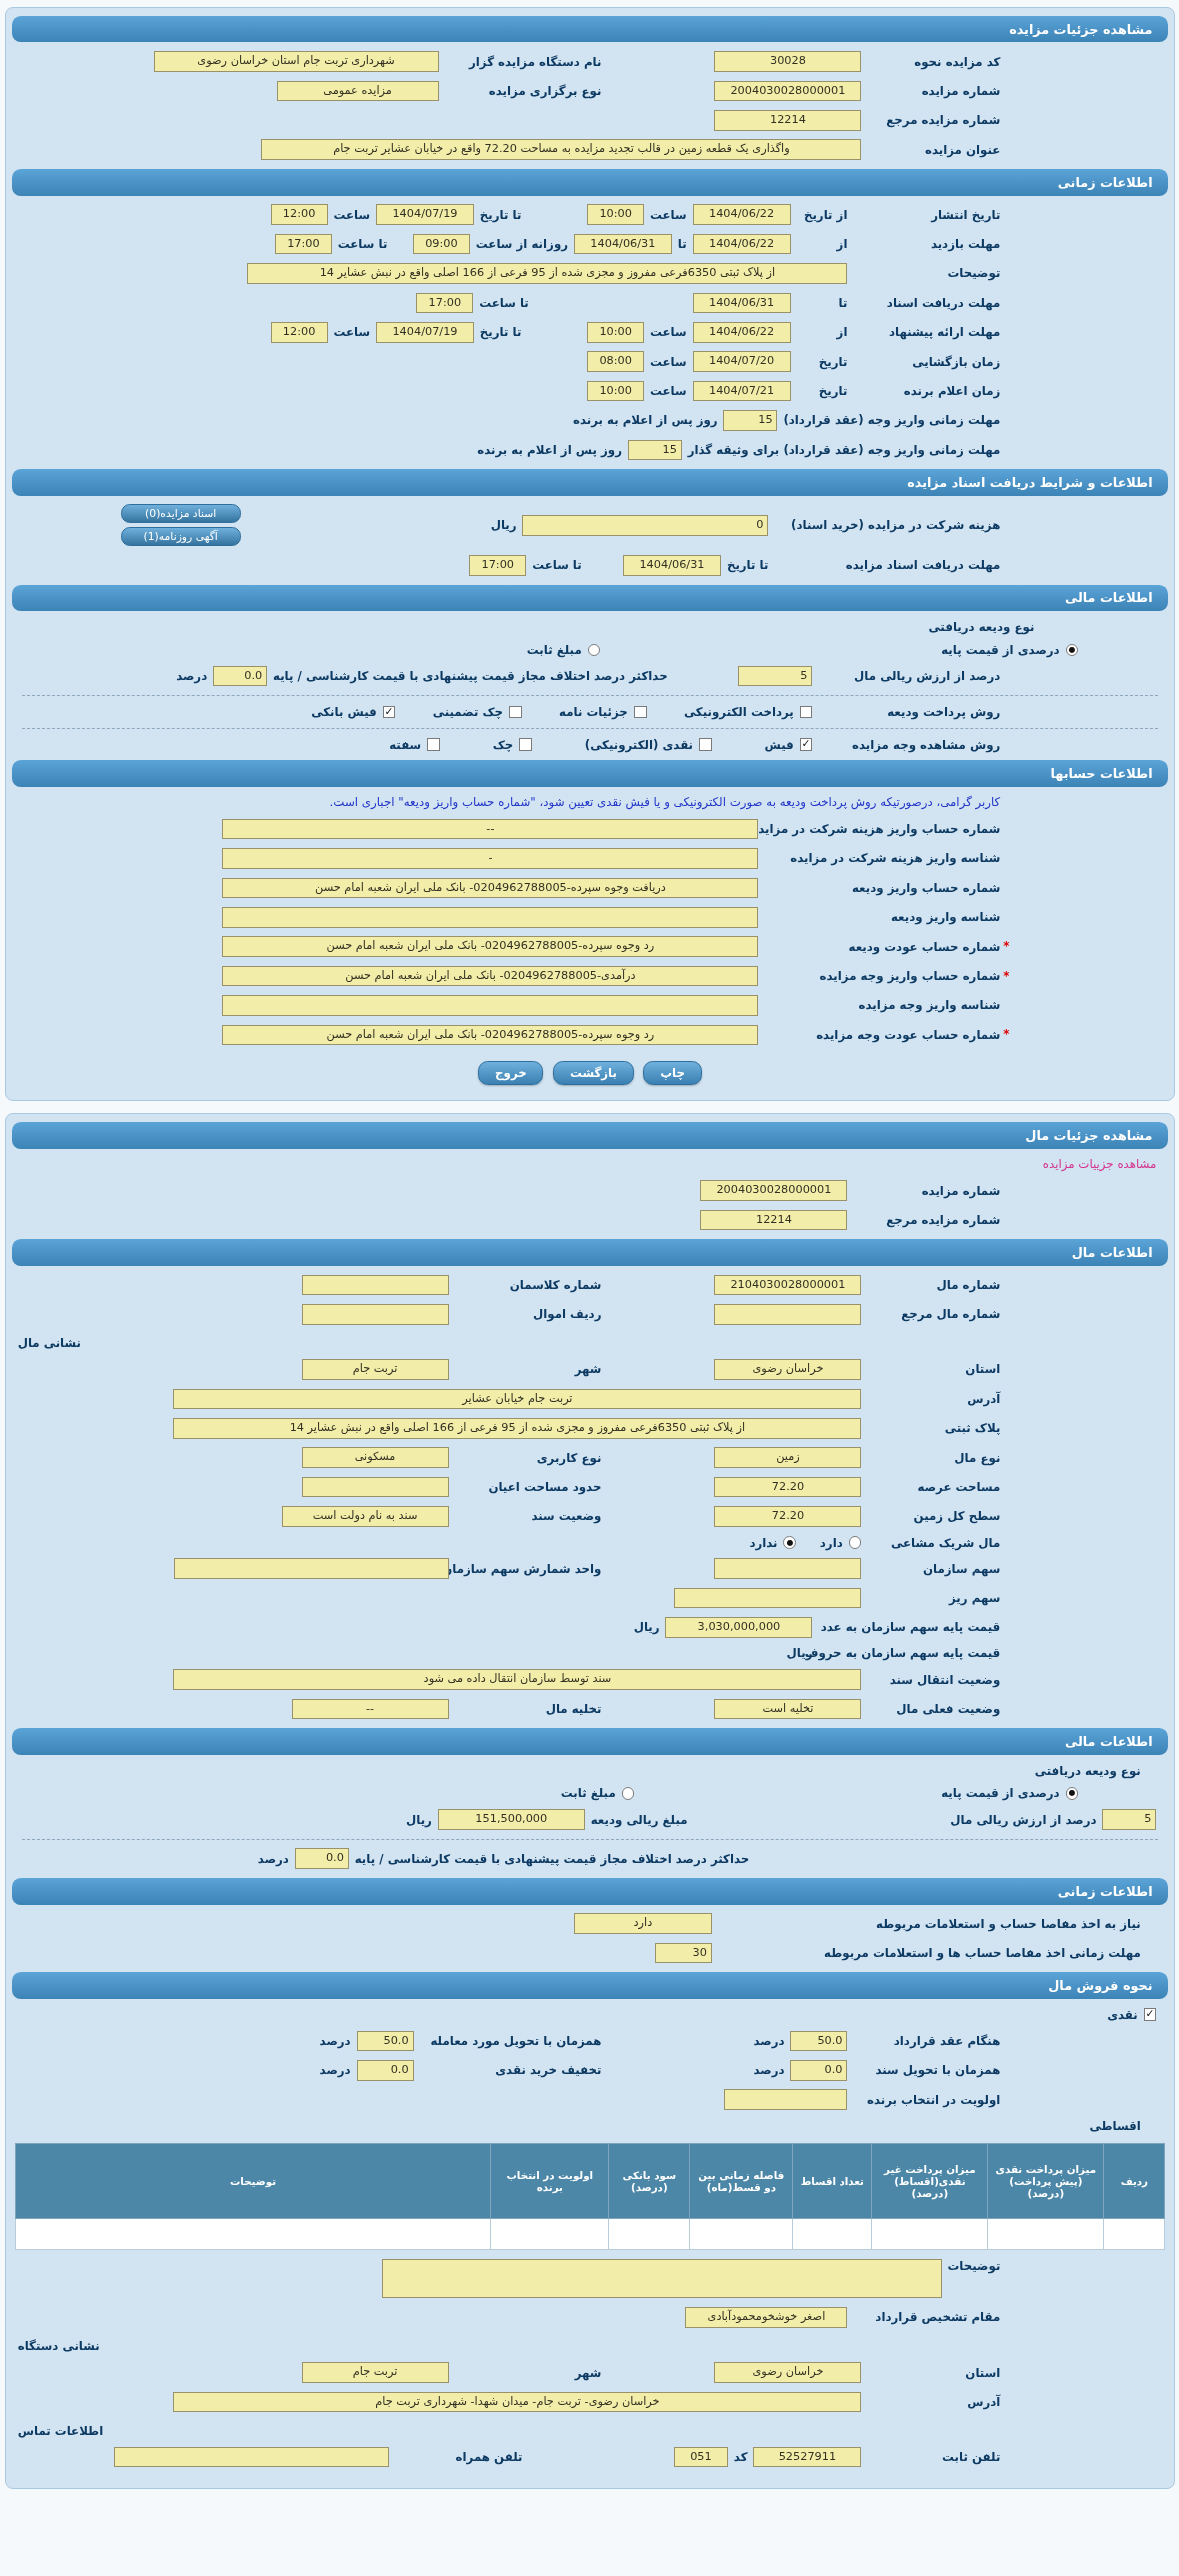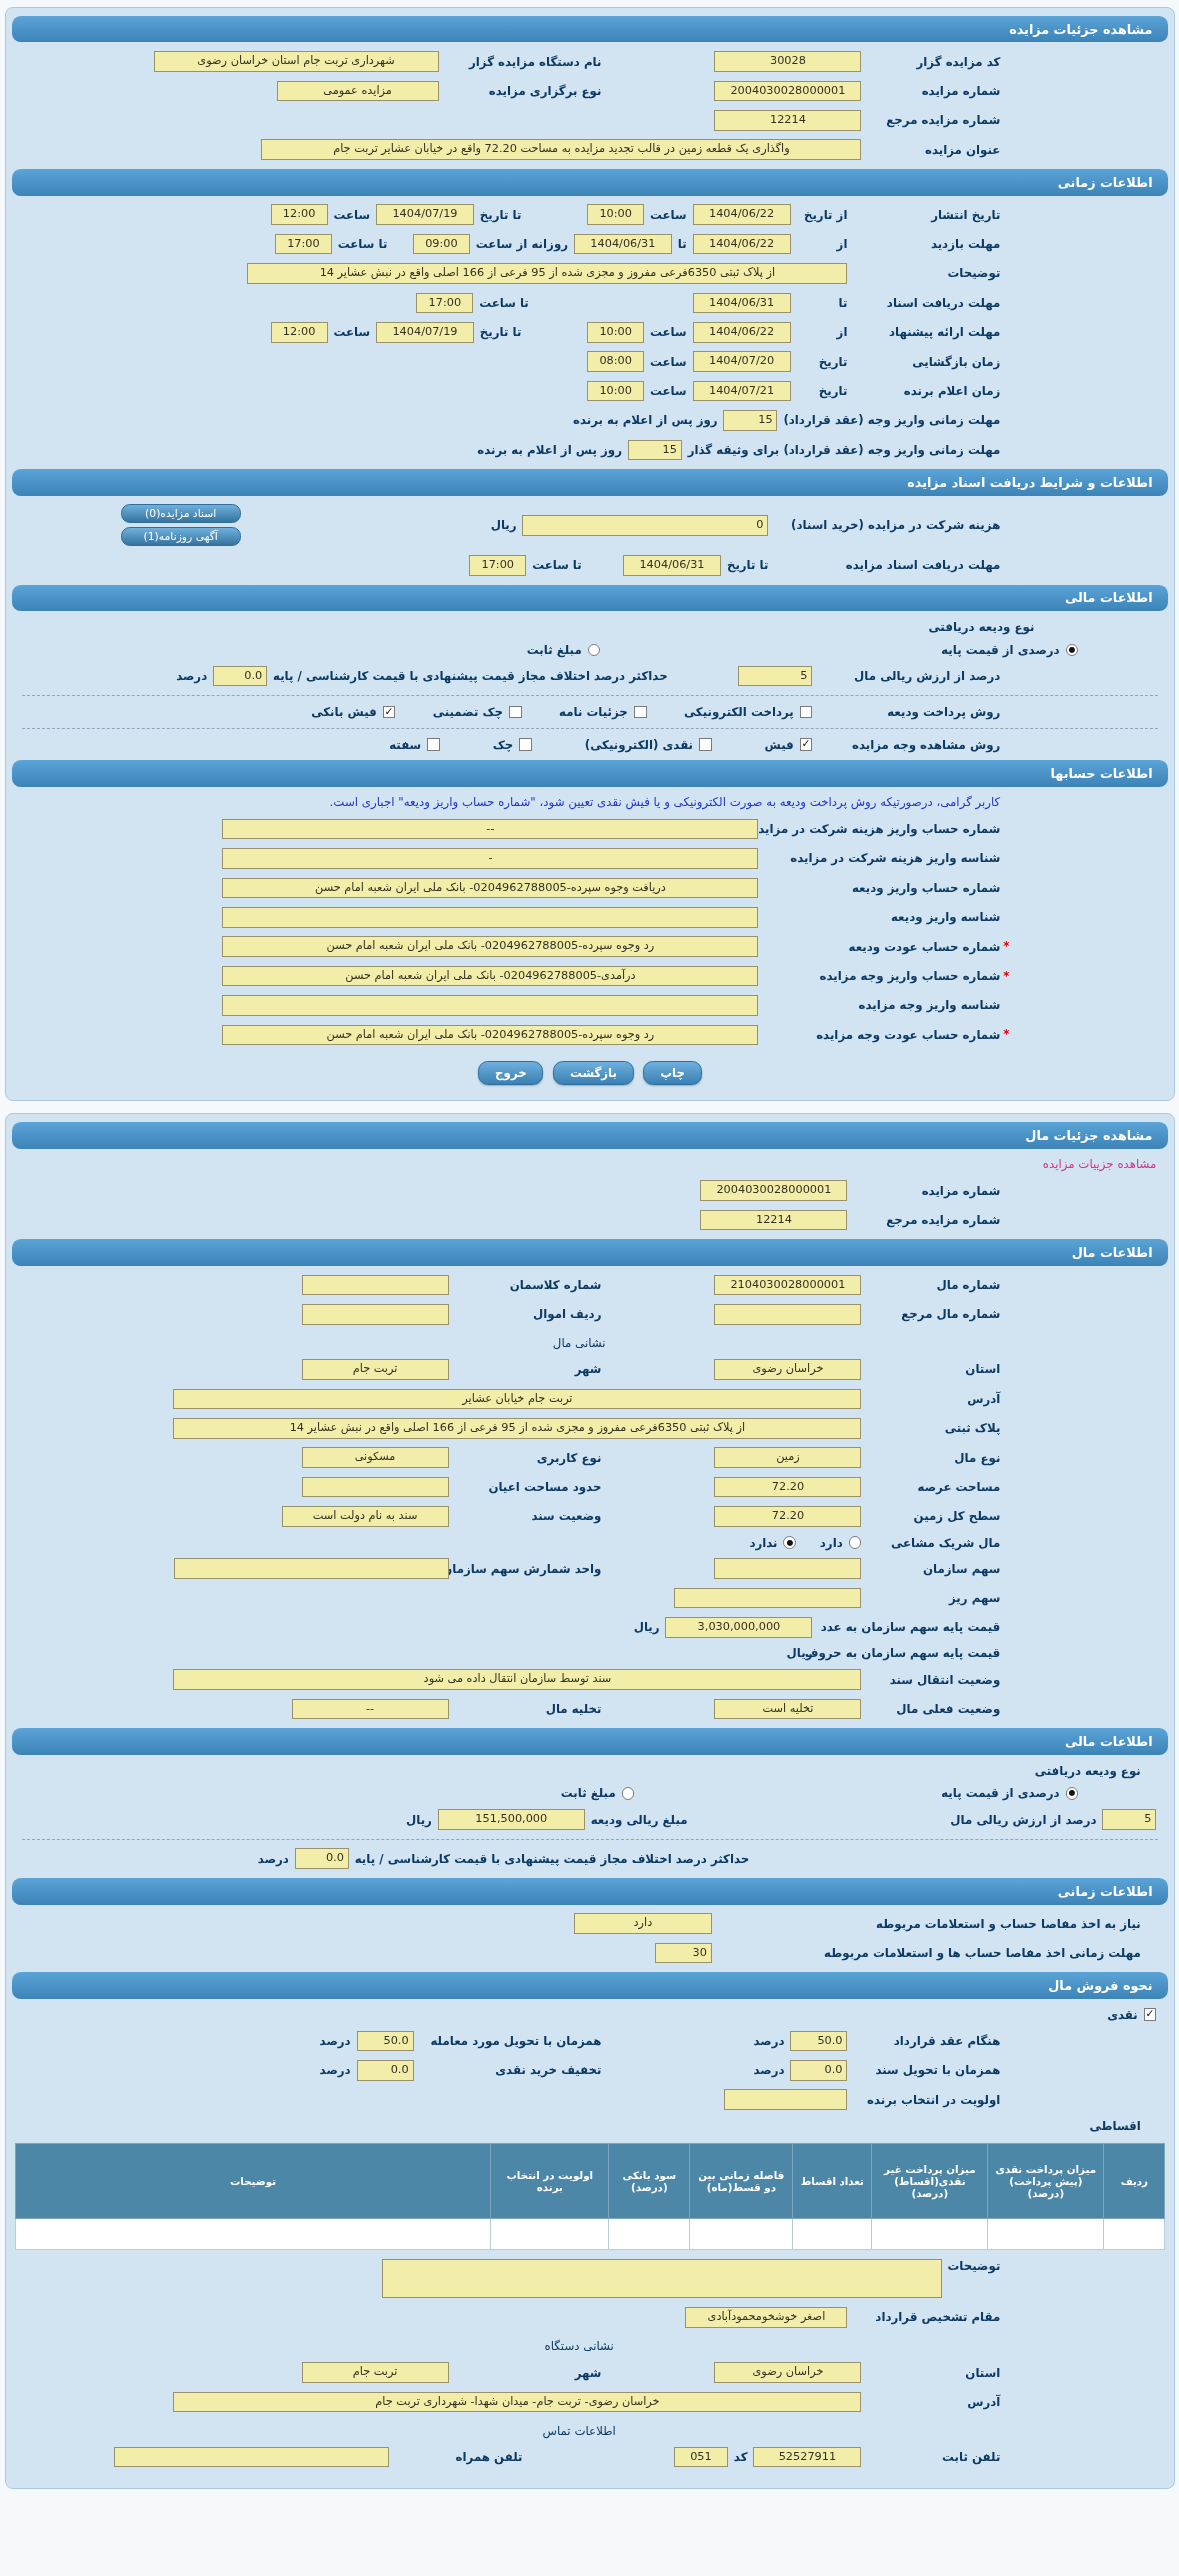--- a/index.html
+++ b/index.html
@@ -28,36 +28,36 @@
   .dash{border-top:1px dashed #8fa7bd;margin:4.9px 11.8px}
   .sp{flex:none}
   .link{color:var(--link-pink,#d6338f);cursor:pointer;white-space:nowrap}
   .notice{color:var(--notice-blue,#2336c8);text-align:right;margin:7.9px 170px 9.8px 7.9px;font-size:11.8px}
   .star{color:var(--required-red,#e00000);font-weight:bold;position:absolute;right:153px;top:2.9px}
   .btns{display:flex;justify-content:center;gap:9.8px;margin:15.7px 0 3.9px}
   .cell{display:flex;align-items:center;gap:5.9px;flex:none}
   .cr{width:393px}
   .cr2{width:472px}
   .cl{flex:1}
-  .sub{font-weight:normal;color:var(--label-color,#0d3a63);margin:11.8px 29.5px 3.9px 7.9px;text-align:center}
+  .sub{font-weight:bold;color:var(--label-color,#0d3a63);margin:11.8px 29.5px 3.9px 7.9px;text-align:left}
   table.inst{width:calc(100% - 9.8px);margin:9.8px 4.9px;border-collapse:collapse}
   table.inst th{background:var(--table-header-bg,#4d87a8);color:#fff;font-size:10.3px;font-weight:bold;padding:3.9px 2.9px;border:1px solid #7fa6bd;height:75px;vertical-align:middle;text-align:center}
   table.inst td{background:#fff;border:1px solid #b9cdd9;height:31px}
 </style>
 </head>
 <body>
 
 <div class="page">
 
   <div class="panel">
     <div class="bar">مشاهده جزئیات مزایده</div>
 
     <div class="r ind165">
       <div class="cell cr">
-        <span class="lbl ta-r" style="width:133px">کد مزایده گزار</span>
+        <span class="lbl ta-r" style="width:133px">کد مزایده نحوه</span>
         <span class="inp" style="width:147px">30028</span>
       </div>
       <div class="cell cl">
         <span class="lbl ta-r" style="width:157px">نام دستگاه مزایده گزار</span>
         <span class="inp" style="width:285px">شهرداری تربت جام استان خراسان رضوی</span>
       </div>
     </div>
 
     <div class="r ind165">
       <div class="cell cr">

